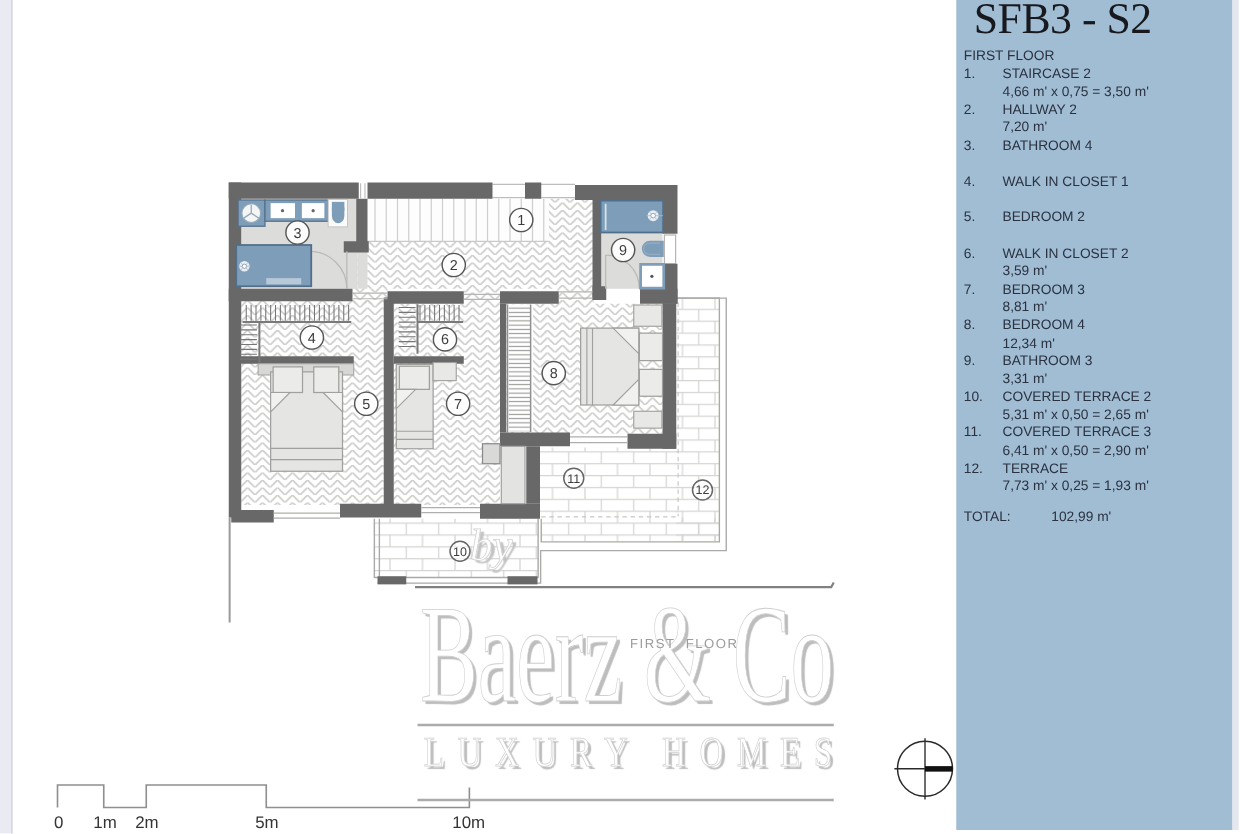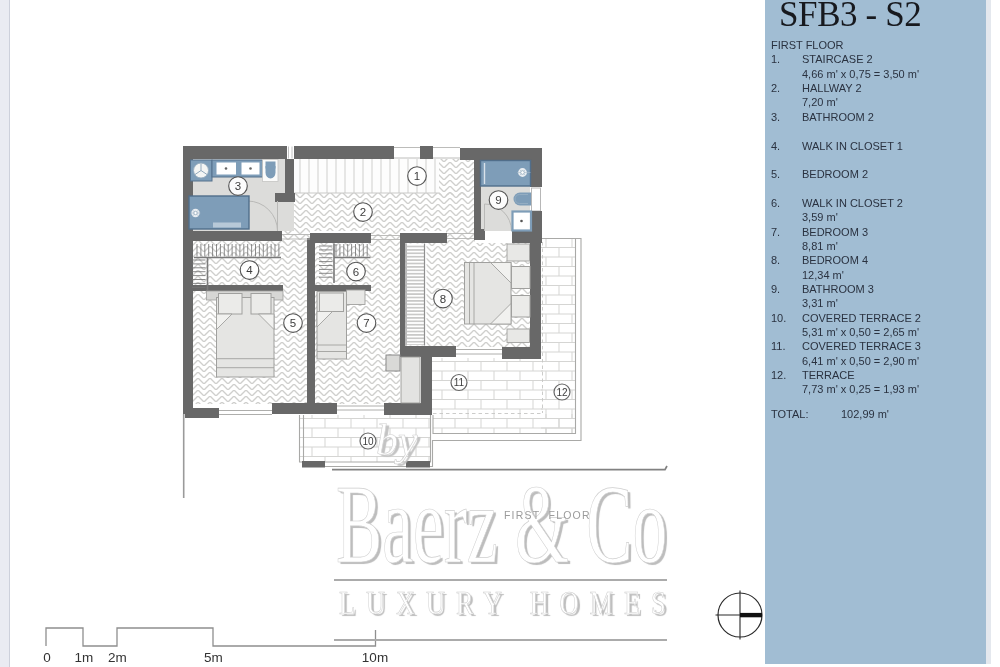--- a/index.html
+++ b/index.html
@@ -14,21 +14,21 @@
   .ln .no{position:absolute;left:6px;}
   .ln .nm{position:absolute;left:37px;}
   
   .wm{color:#ffffff;white-space:nowrap;font-family:"Liberation Serif",serif;}
   .wm-baerz{position:absolute;left:336px;top:460px;font-size:112px;transform:scaleX(0.619);
             text-shadow:4px 2px 1px #bdbdbd;-webkit-text-stroke:0.7px #cfcfcf;
             transform-origin:0 0;}
   .wm-lux{position:absolute;left:339px;top:584px;font-size:34px;letter-spacing:14px;transform:scaleX(0.778);
           text-shadow:3px 2px 1px #bdbdbd;-webkit-text-stroke:0.6px #cfcfcf;
           transform-origin:0 0;}
-  .wm-by{position:absolute;left:376px;top:415px;font-size:44px;font-style:italic;
+  .wm-by{position:absolute;left:376px;top:415px;font-size:36px;font-style:italic;
          text-shadow:3px 2px 1px #c3c3c3;-webkit-text-stroke:0.6px #cfcfcf;}
   .wm-ff{position:absolute;left:504px;top:509px;font-size:10.5px;letter-spacing:1.2px;
          color:#9b9b9b;font-family:"Liberation Sans",sans-serif;}
 </style>
 </head>
 <body>
 <div class="page">
 
   <div class="abs" style="left:0;top:0;width:9px;height:667px;background:#eaebf2;border-right:1px solid #cdd0db;"></div>
 
@@ -401,21 +401,21 @@
       </div>
     <div class="ln" style="top:82.1px">
         <span class="no">2.</span>
         <span class="nm">HALLWAY 2</span>
       </div>
     <div class="ln" style="top:96.4px">
         <span class="nm">7,20 m'</span>
       </div>
     <div class="ln" style="top:110.8px">
         <span class="no">3.</span>
-        <span class="nm">BATHROOM 2</span>
+        <span class="nm">BATHROOM 4</span>
       </div>
     <div class="ln" style="top:139.5px">
         <span class="no">4.</span>
         <span class="nm">WALK IN CLOSET 1</span>
       </div>
     <div class="ln" style="top:168.2px">
         <span class="no">5.</span>
         <span class="nm">BEDROOM 2</span>
       </div>
     <div class="ln" style="top:196.9px">

